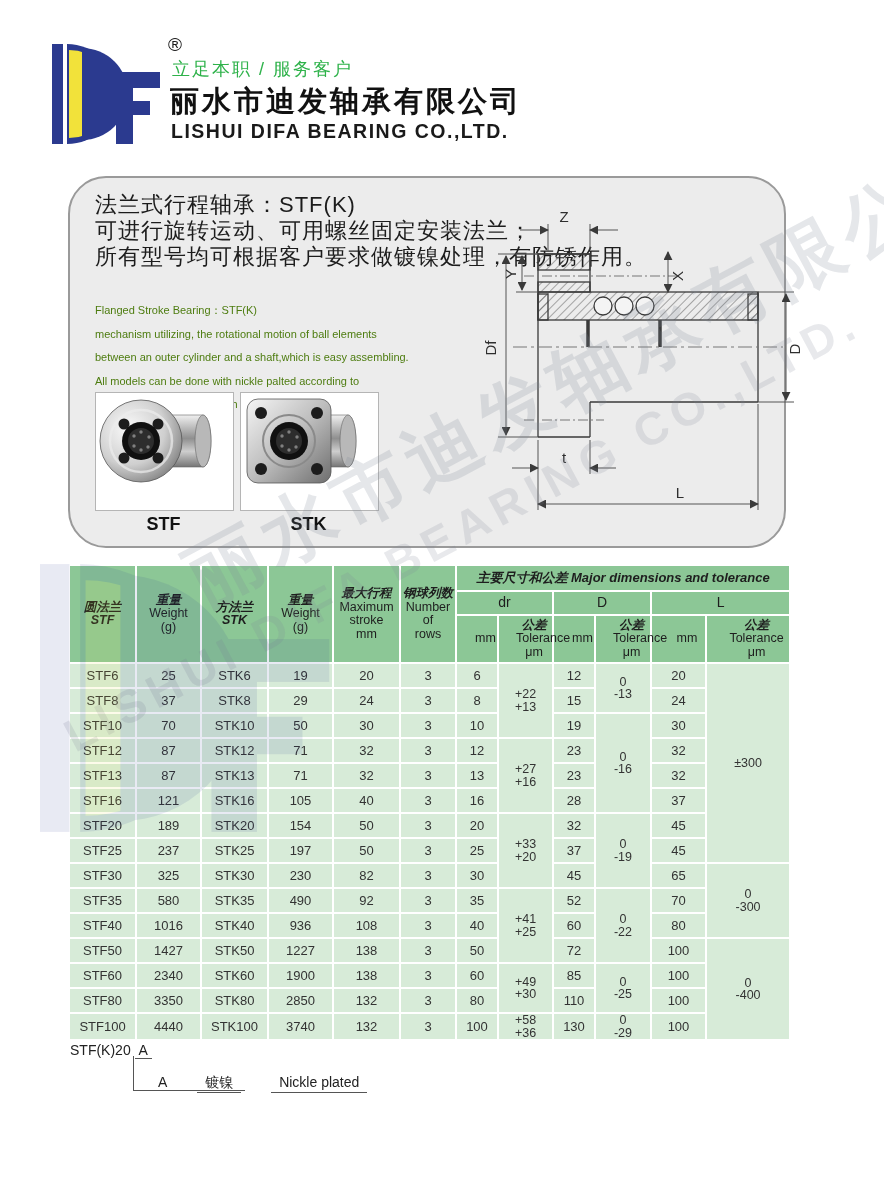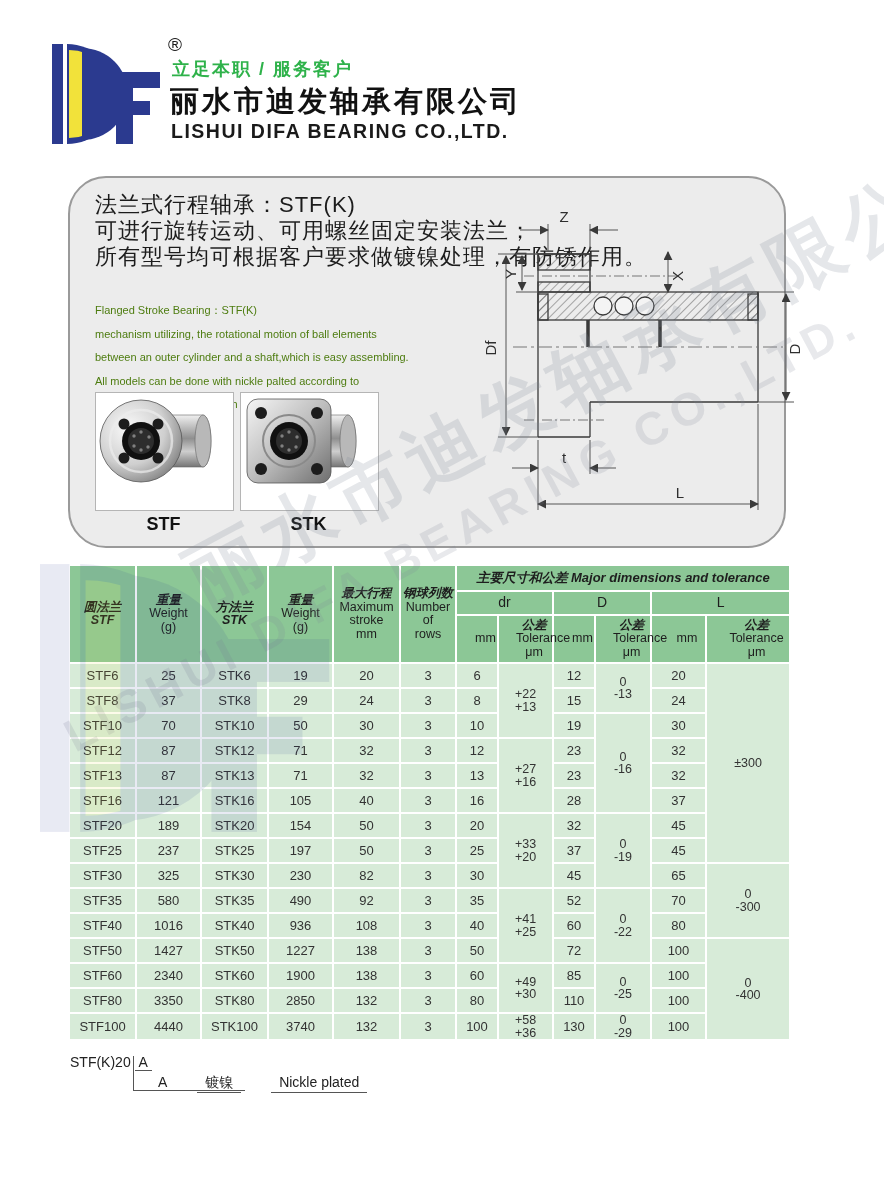--- a/index.html
+++ b/index.html
@@ -3,21 +3,21 @@
 <meta charset="utf-8">
 <style>
   html,body{margin:0;padding:0;background:#fff;}
   body{width:884px;height:1200px;position:relative;overflow:hidden;
        font-family:"Liberation Sans","DejaVu Sans",sans-serif;color:#222;}
   .abs{position:absolute;}
 
   
   .logo{left:52px;top:38px;width:112px;height:112px;}
   .reg-mark{left:168px;top:34px;font-size:19px;color:#1a1a1a;}
-  .tagline{left:172px;top:57px;font-size:18px;font-weight:bold;color:#2eb24a;letter-spacing:2px;}
+  .tagline{left:172px;top:57px;font-size:18px;font-weight:normal;color:#2eb24a;letter-spacing:2px;}
   .company-cn{left:170px;top:82px;font-size:29px;font-weight:bold;color:#111;letter-spacing:3px;}
   .company-en{left:171px;top:120px;font-size:19.5px;font-weight:bold;color:#1a1a1a;letter-spacing:1.5px;}
 
   
   .intro-box{left:68px;top:176px;width:714px;height:368px;background:#ececec;
              border:2px solid #9a9a9a;border-radius:38px;}
   .cn-lines{left:95px;top:192px;font-size:22px;line-height:26px;color:#1c1c1c;letter-spacing:1px;}
   .en-lines{left:95px;top:299px;font-size:11px;line-height:23.5px;color:#4d7c0f;}
   .photo-card{width:137px;height:117px;background:#fff;border:1px solid #b5b5b5;}
   .photo-1{left:95px;top:392px;}
@@ -32,21 +32,21 @@
   th,td{border:2px solid #fff;padding:0;text-align:center;vertical-align:middle;}
   thead th{background:#8cc796;color:#1e1e1e;font-size:12.5px;font-weight:normal;line-height:13.5px;}
   thead .main-h{font-size:13px;height:24px;}
   thead .dim-h{height:22px;font-size:14px;}
   thead tr.r3 th{height:46px;padding-left:17px;}
   .bold{font-weight:bold;font-style:italic;}
   tbody td{background:#d7ebd8;color:#333;font-size:13px;height:23px;}
   .tol-line{line-height:12.5px;font-size:12.5px;}
 
   
-  .foot-code{left:70px;top:1042px;font-size:14px;color:#222;margin-top:12px;}
+  .foot-code{left:70px;top:1042px;font-size:14px;color:#222;}
   .foot-code .suffix{border-bottom:1px solid #555;padding:0 4px;}
   .foot-vline{left:133px;top:1056px;width:1px;height:35px;background:#555;}
   .foot-hline{left:133px;top:1090px;width:112px;height:1px;background:#555;}
   .foot-legend{left:158px;top:1074px;font-size:14px;color:#222;}
   .foot-legend span{margin-right:26px;}
   .u{border-bottom:1px solid #555;padding:0 8px 2px 8px;}
 
   
   .wm{pointer-events:none;z-index:9;white-space:nowrap;font-weight:bold;}
   .wm-cn{left:170px;top:540px;font-size:74px;letter-spacing:8px;color:rgba(125,135,150,0.20);

